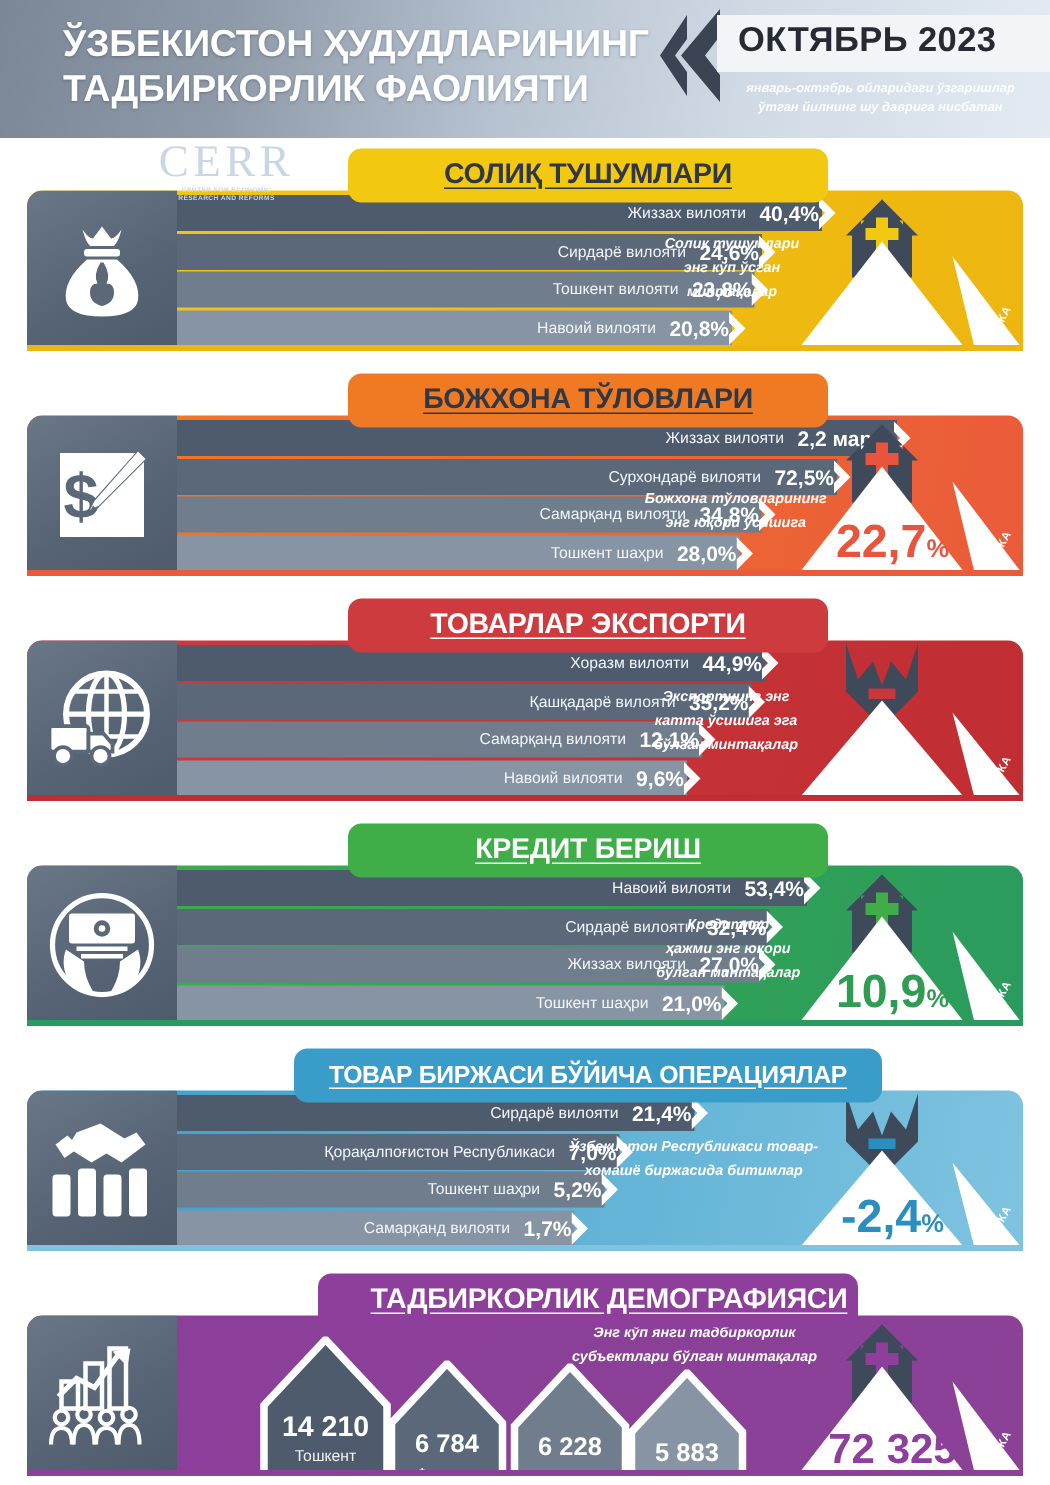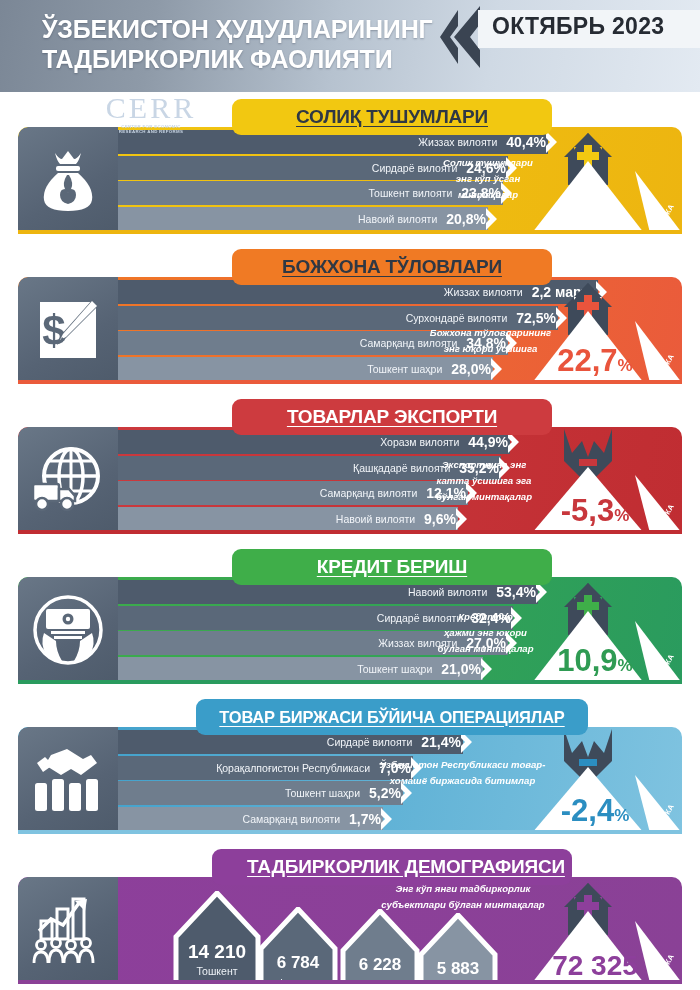--- a/index.html
+++ b/index.html
@@ -175,20 +175,24 @@
   <div class="header-title">
     <div>ЎЗБЕКИСТОН ҲУДУДЛАРИНИНГ</div>
     <div>ТАДБИРКОРЛИК ФАОЛИЯТИ</div>
   </div>
   <svg class="hdr-chevron" viewBox="0 0 44 62">
     <polygon points="40,0 14,31 40,62 40,44 30,31 40,18" fill="#3a4452"></polygon>
     <polygon points="18,4 0,31 18,58 18,42 10,31 18,20" fill="#3a4452"></polygon>
   </svg>
   <div class="date-band"></div>
   <div class="date-text">ОКТЯБРЬ 2023</div>
+  <div class="hdr-sub">
+    <div>январь-октябрь ойларидаги ўзгаришлар</div>
+    <div>ўтган йилнинг шу даврига нисбатан</div>
+  </div>
 </div>
 
 <div class="logo">
   <div class="logo-main">CERR</div>
   <div class="logo-sub">
     <div>CENTER FOR ECONOMIC</div>
     <div>RESEARCH AND REFORMS</div>
   </div>
 </div>
 
@@ -397,21 +401,20 @@
           <div>катта ўсишига эга</div>
           <div>бўлган минтақалар</div>
         </div>
       <div class="badge">
         <svg width="158" height="106" viewBox="0 0 158 106">
     <polygon points="40,2 48,26 58,14 64,30 70,14 80,26 88,2 88,34 64,58 40,34" fill="#3e4a5a"></polygon>
     <rect x="55" y="32" width="18" height="7" fill="#c8373c"></rect>
     <polygon points="64,40 8,106 120,106" fill="#ffffff"></polygon>
     <polygon points="111,48 158,106 126,106" fill="#ffffff"></polygon>
   </svg>
-        <div class="badge-value" style="color:#c8373c;font-size:31px;">-5,3<span class="pct">%</span></div>
         <div class="badge-rep">РЕСПУБЛИКА</div>
       </div>
     </div>
     <div class="sec-underline" style="background:#c02d32;"></div>
   </div>
     <div class="section" style="top: 549px;">
     <div class="sec-title-tab " style="background:#3fae49;">
       <span class="sec-title-text " style="color:#ffffff;">КРЕДИТ БЕРИШ</span>
     </div>
     <div class="sec-body" style="background:linear-gradient(100deg,#3fae49 0%,#2a9b5e 100%);">

